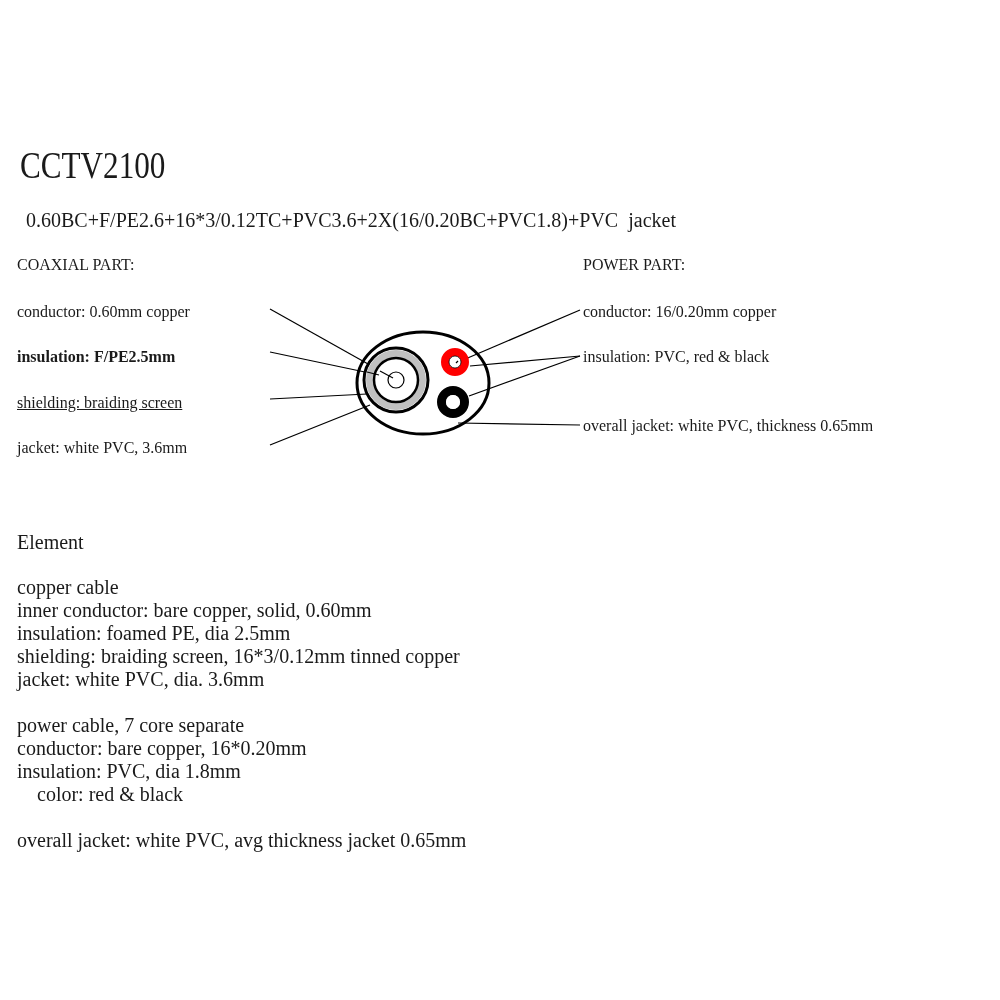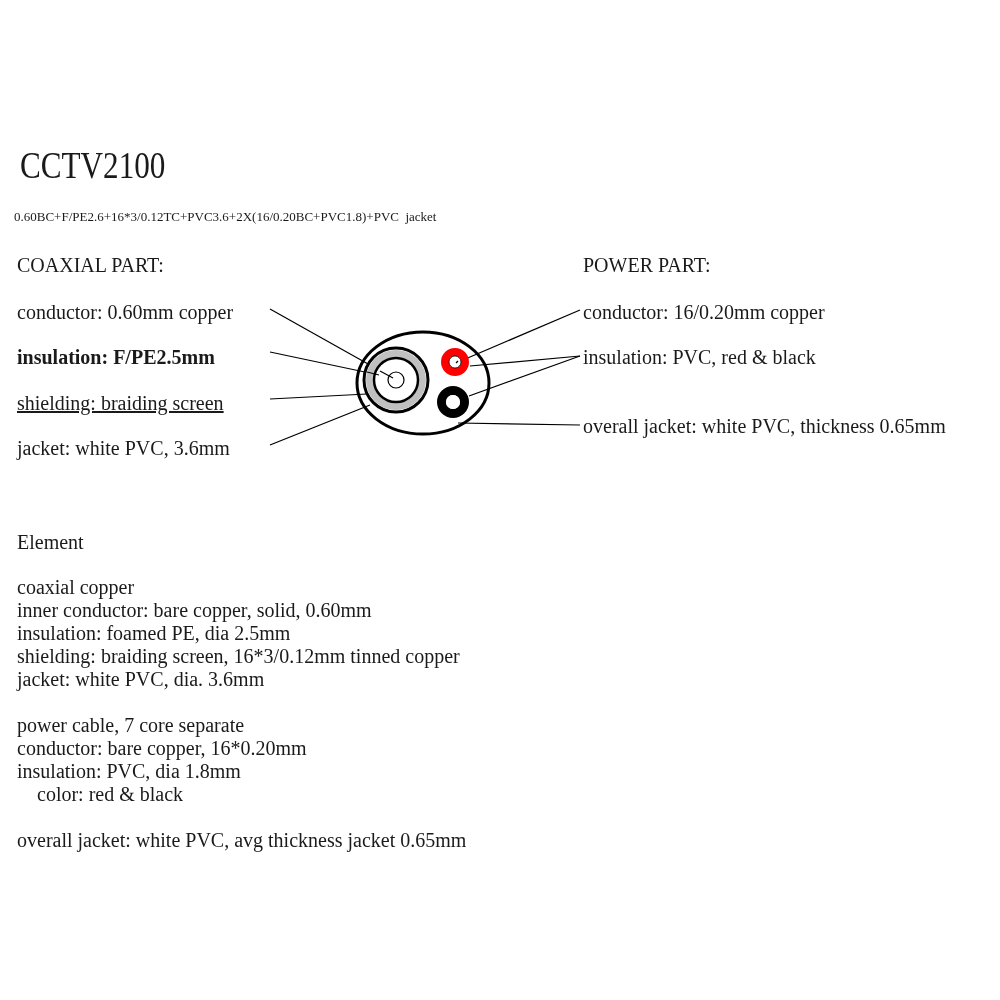--- a/index.html
+++ b/index.html
@@ -1,21 +1,21 @@
 <!DOCTYPE html>
 <html><head>
   <meta charset="utf-8">
   <style>
     html, body { margin: 0; padding: 0; background: #ffffff; }
     body { width: 1000px; height: 1000px; position: relative; overflow: hidden;
            font-family: "Liberation Serif", "DejaVu Serif", serif; color: #1a1a1a; }
     .abs { position: absolute; white-space: pre; }
     .title { left: 20px; top: 143px; font-size: 38px; letter-spacing: 0px; transform: scaleX(0.82); transform-origin: left top; }
-    .spec { left: 14px; top: 209px; font-size: 13px; }
-    .lbl { font-size: 20px; line-height: 18px; }
+    .spec { left: 26px; top: 209px; font-size: 20px; }
+    .lbl { font-size: 16px; line-height: 18px; }
     .txt { font-size: 20px; line-height: 23px; }
     svg.diagram { position: absolute; left: 0; top: 0; }
   </style>
 </head>
 <body>
 
 <div class="abs title">CCTV2100</div>
 <div class="abs spec">0.60BC+F/PE2.6+16*3/0.12TC+PVC3.6+2X(16/0.20BC+PVC1.8)+PVC  jacket</div>
 
 <div class="abs lbl" style="left:17px; top:256px;">COAXIAL PART:</div>
@@ -63,21 +63,21 @@
 
   <g stroke="#000" stroke-width="1.2" fill="none">
     <line x1="380" y1="371" x2="393" y2="378"></line>
     <line x1="367" y1="372" x2="379" y2="375"></line>
     <line x1="458" y1="361" x2="456" y2="363"></line>
   </g>
 </svg>
 
 <div class="abs txt" style="left:17px; top:531px;">Element</div>
 
-<div class="abs txt" style="left:17px; top:576px;">coaxial copper</div>
+<div class="abs txt" style="left:17px; top:576px;">copper cable</div>
 <div class="abs txt" style="left:17px; top:599px;">inner conductor: bare copper, solid, 0.60mm</div>
 <div class="abs txt" style="left:17px; top:622px;">insulation: foamed PE, dia 2.5mm</div>
 <div class="abs txt" style="left:17px; top:645px;">shielding: braiding screen, 16*3/0.12mm tinned copper</div>
 <div class="abs txt" style="left:17px; top:668px;">jacket: white PVC, dia. 3.6mm</div>
 
 <div class="abs txt" style="left:17px; top:714px;">power cable, 7 core separate</div>
 <div class="abs txt" style="left:17px; top:737px;">conductor: bare copper, 16*0.20mm</div>
 <div class="abs txt" style="left:17px; top:760px;">insulation: PVC, dia 1.8mm</div>
 <div class="abs txt" style="left:17px; top:783px;margin-left:20px;">color: red &amp; black</div>
 

